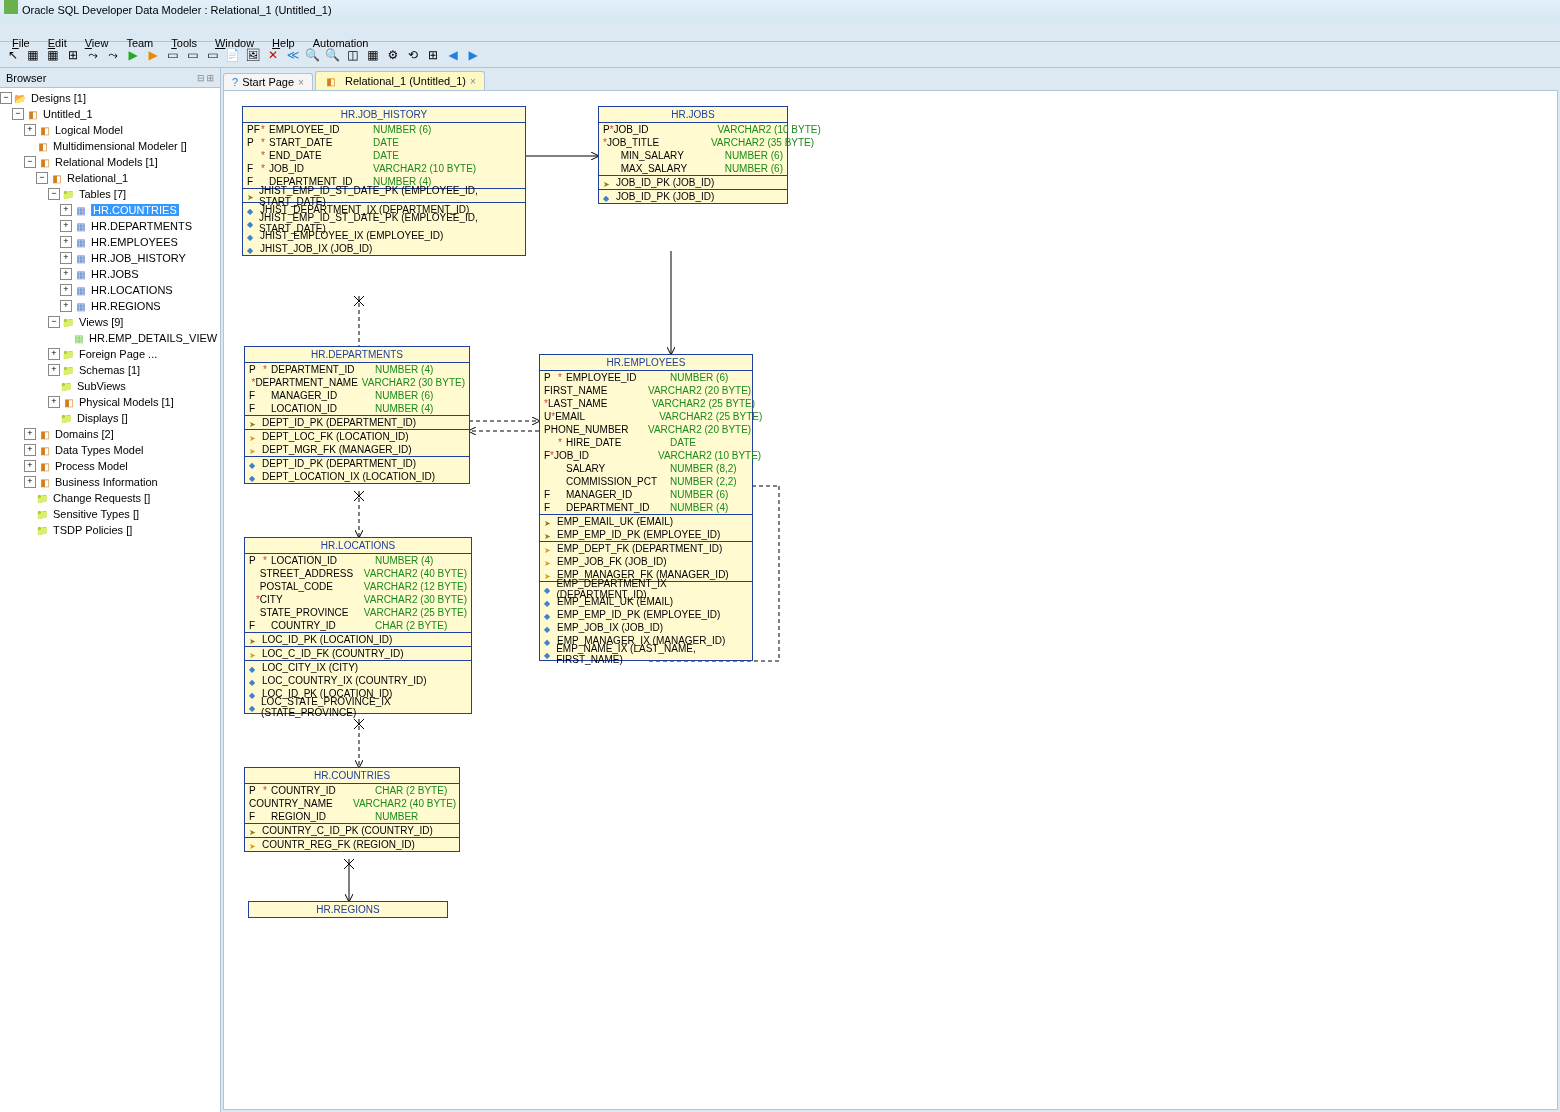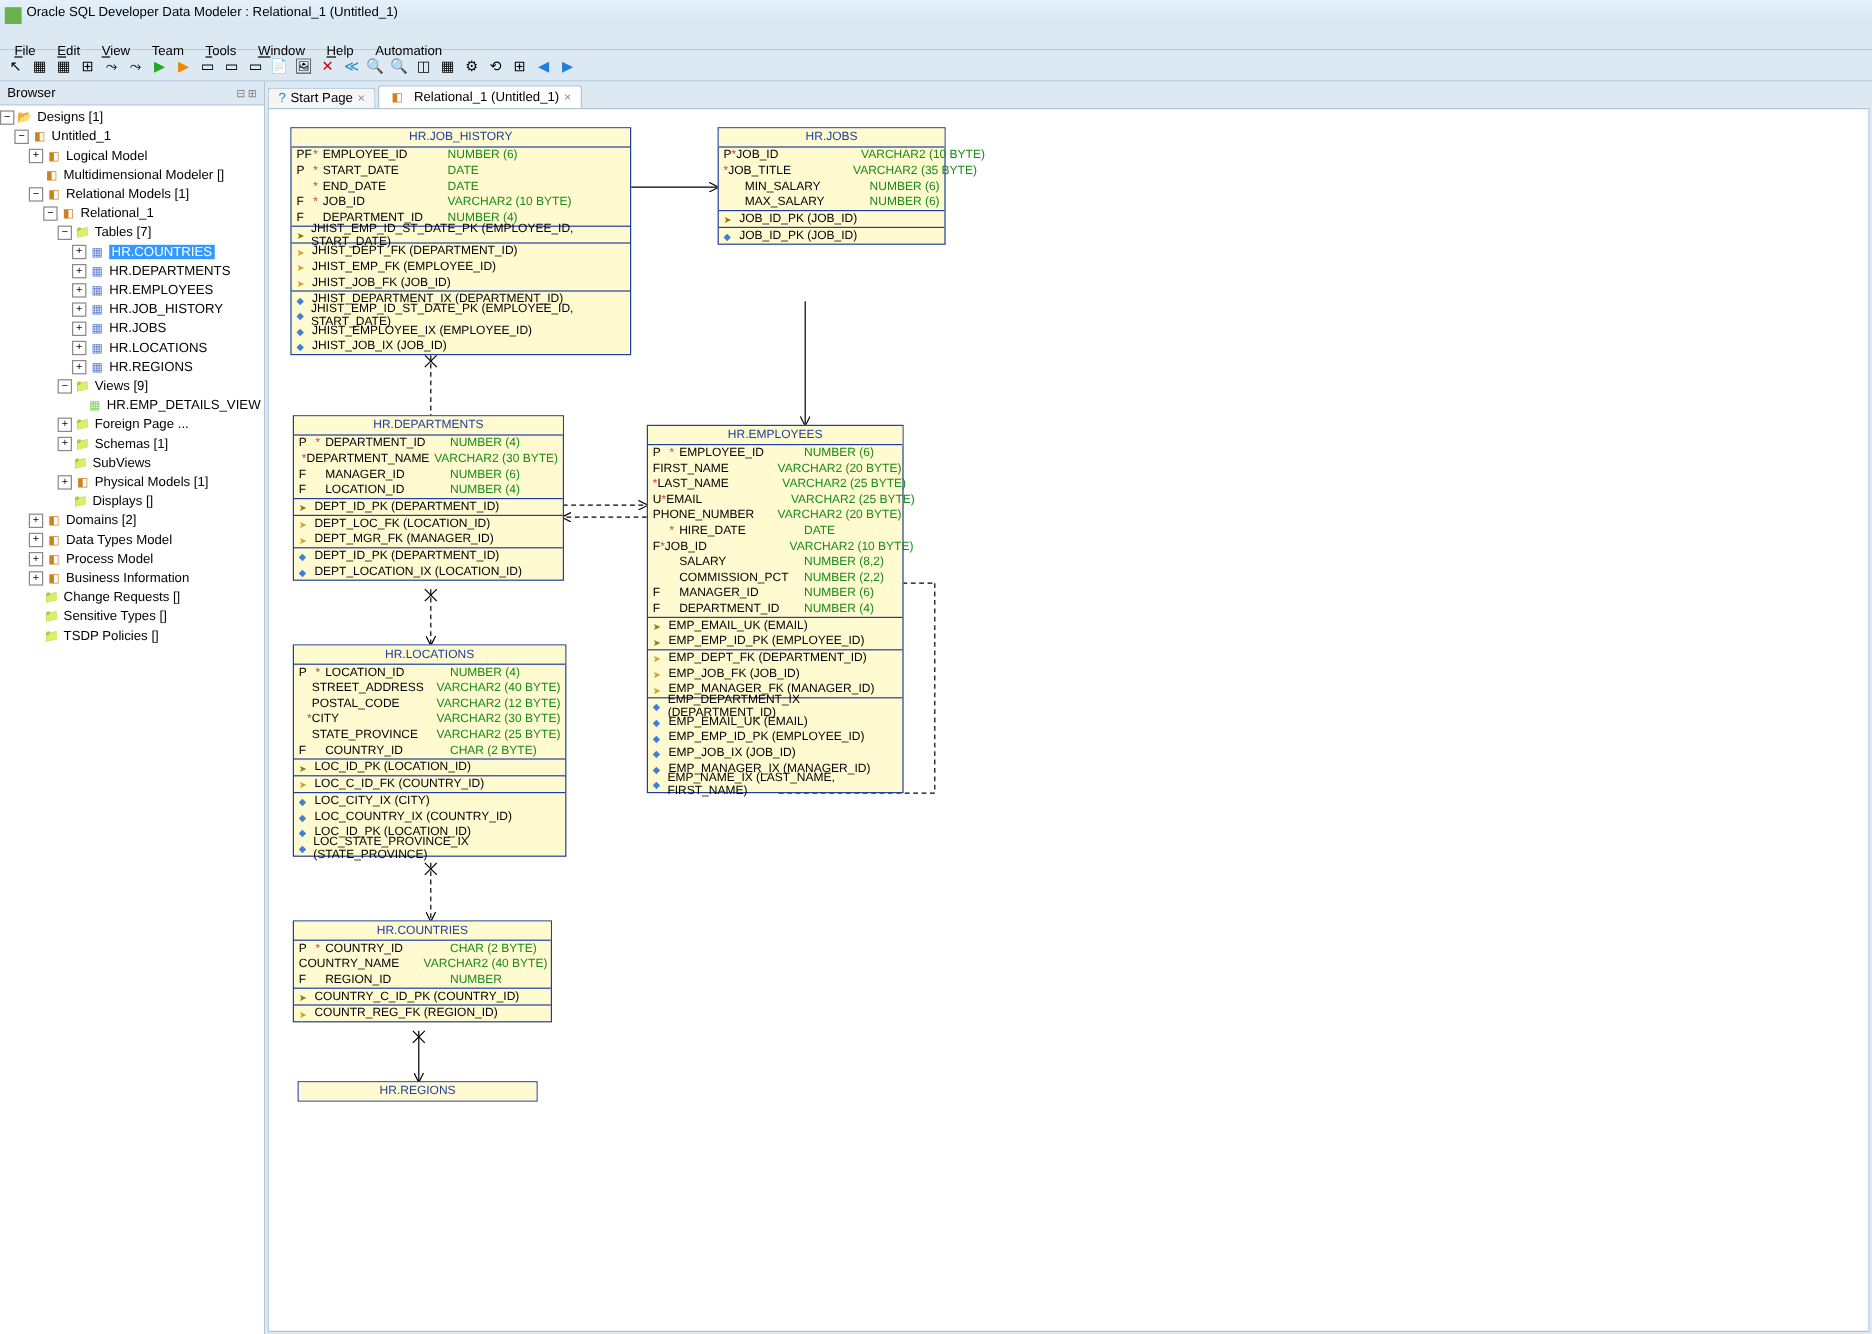--- a/index.html
+++ b/index.html
@@ -1,37 +1,37 @@
 <!DOCTYPE html>
 <html><head>
 <meta charset="utf-8">
 <style>
 * { box-sizing: border-box; margin: 0; padding: 0; }
 body { font-family: Tahoma, Arial, sans-serif; font-size: 11px; background: #fff; overflow: hidden; }
-.titlebar { background: linear-gradient(#e4f0f9, #d6e8f5); height: 20px; line-height: 20px; padding-left: 4px; display: flex; align-items: flex-end; gap: 4px; color: #000; }
+.titlebar { background: linear-gradient(#e4f0f9, #d6e8f5); height: 20px; line-height: 20px; padding-left: 4px; display: flex; align-items: flex-start; gap: 4px; color: #000; }
 .titlebar .app-icon { width: 14px; height: 14px; background: #6ab04c; display: inline-block; }
 .menubar { background: #dce8f2; height: 22px; display: flex; align-items: center; padding: 0 4px; gap: 2px; border-bottom: 1px solid #b0c4d7; }
 .menubar span { padding: 2px 8px; cursor: default; margin-top: 25px; }
 .menubar u { text-decoration: underline; }
 .toolbar { background: #dce8f2; height: 26px; display: flex; align-items: center; padding: 0 4px; gap: 2px; border-bottom: 1px solid #b0c4d7; }
 .tb-btn { width: 18px; height: 18px; display: inline-flex; align-items: center; justify-content: center; font-size: 12px; cursor: pointer; }
 .main { display: flex; height: calc(100vh - 68px); }
 .sidebar { width: 221px; border-right: 1px solid #b0c4d7; display: flex; flex-direction: column; }
 .panel-header { background: #dce8f2; height: 20px; display: flex; align-items: center; padding: 0 6px; border-bottom: 1px solid #b0c4d7; justify-content: space-between; }
 .panel-header .ctrls { display: flex; gap: 2px; }
 .tree { flex: 1; overflow: auto; background: #fff; padding: 2px 0; }
 .tree-item { white-space: nowrap; height: 16px; display: flex; align-items: center; cursor: default; }
 .tree-item.selected .tree-label { background: #3399ff; color: #fff; padding: 0 2px; }
 .tree-toggle { width: 12px; height: 12px; border: 1px solid #888; font-size: 9px; line-height: 9px; text-align: center; margin-right: 2px; background: #fff; cursor: pointer; flex-shrink: 0; }
 .tree-icon { width: 14px; height: 14px; margin-right: 3px; display: inline-flex; align-items: center; justify-content: center; font-size: 10px; flex-shrink: 0; }
 .tree-label { flex-shrink: 0; }
 .canvas-area { flex: 1; display: flex; flex-direction: column; background: #dce8f2; }
 .tabs { display: flex; height: 22px; align-items: flex-end; padding: 2px 2px 0 2px; gap: 2px; }
 .tab { background: #f5f5f5; border: 1px solid #b0c4d7; border-bottom: none; padding: 2px 8px; display: flex; align-items: center; gap: 4px; border-radius: 3px 3px 0 0; font-size: 11px; }
-.tab.active { background: #ffffff; margin-top: 35px; }
+.tab.active { background: #fef9c3; margin-top: 35px; }
 .tab .close-x { color: #888; font-size: 10px; cursor: pointer; }
 .canvas { flex: 1; background: #fff; border: 1px solid #b0c4d7; margin: 0 2px 2px 2px; position: relative; overflow: auto; }
 .erd { position: relative; width: 1200px; height: 1000px; }
 .entity { position: absolute; background: #fffad0; border: 1px solid #2040a0; font-size: 10px; }
 .entity-title { background: #fffad0; border-bottom: 1px solid #2040a0; text-align: center; font-weight: normal; color: #2040a0; padding: 2px 0; }
 .entity-section { border-bottom: 1px solid #2040a0; }
 .entity-row { display: flex; padding: 0 4px; white-space: nowrap; height: 13px; align-items: center; }
 .col-flag { width: 14px; color: #000; }
 .col-star { width: 8px; color: #c44; }
 .col-name { flex: 0 0 auto; min-width: 100px; }
@@ -423,34 +423,20 @@
                 <span class="col-name">DEPARTMENT_ID</span>
                 <span class="col-type">NUMBER (4)</span>
               </div>
             </div>
           <div class="entity-section">
               <div class="key-row">
                 <span class="key-icon pk"></span>
                 <span>JHIST_EMP_ID_ST_DATE_PK (EMPLOYEE_ID, START_DATE)</span>
               </div>
             </div>
-          <div class="entity-section">
-              <div class="key-row">
-                <span class="key-icon fk"></span>
-                <span>JHIST_DEPT_FK (DEPARTMENT_ID)</span>
-              </div>
-              <div class="key-row">
-                <span class="key-icon fk"></span>
-                <span>JHIST_EMP_FK (EMPLOYEE_ID)</span>
-              </div>
-              <div class="key-row">
-                <span class="key-icon fk"></span>
-                <span>JHIST_JOB_FK (JOB_ID)</span>
-              </div>
-            </div>
           <div class="entity-section" style="border-bottom:none">
               <div class="key-row">
                 <span class="key-icon ix"></span>
                 <span>JHIST_DEPARTMENT_IX (DEPARTMENT_ID)</span>
               </div>
               <div class="key-row">
                 <span class="key-icon ix"></span>
                 <span>JHIST_EMP_ID_ST_DATE_PK (EMPLOYEE_ID, START_DATE)</span>
               </div>
               <div class="key-row">

